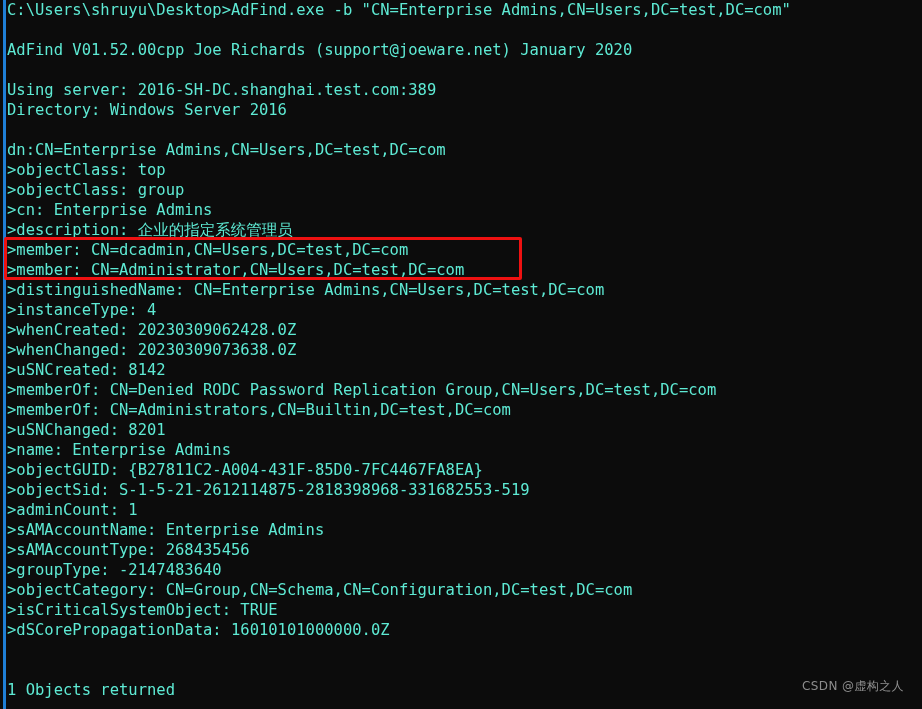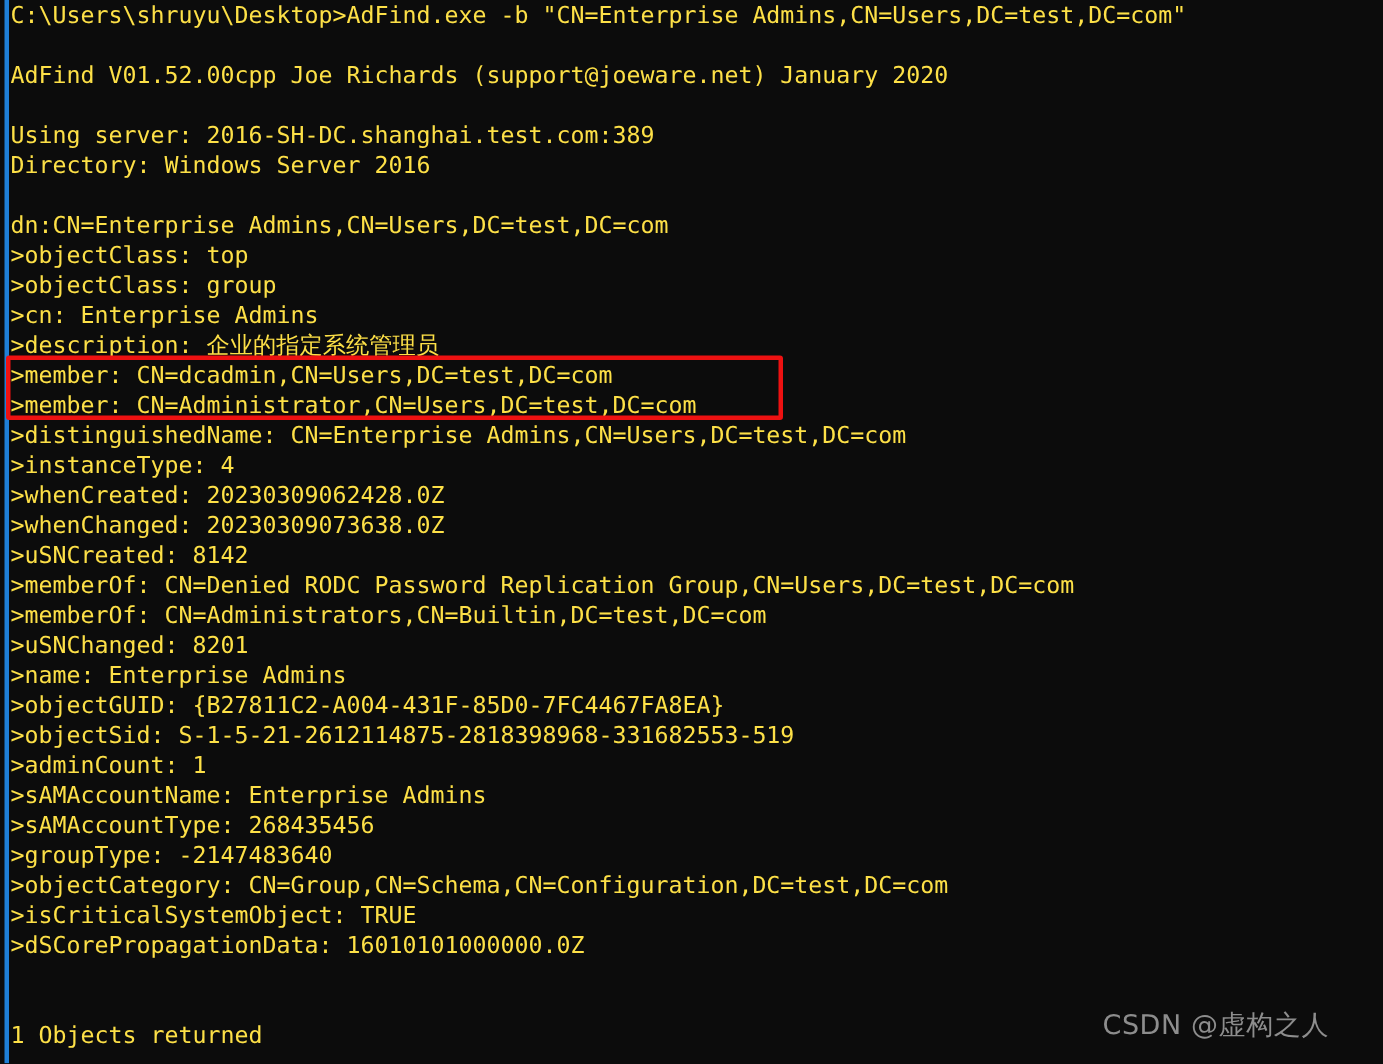--- a/index.html
+++ b/index.html
@@ -26,21 +26,21 @@
     background: #1f7fd6;
   }
   #terminal-text {
     position: absolute;
     left: 0px;
     top: 0px;
     width: 922px;
     height: 709px;
     margin: 0;
     padding: 0;
-    color: #fde047;
+    color: #5eead4;
     font-family: "DejaVu Sans Mono", "Liberation Mono", monospace;
     font-size: 15.5px;
     line-height: 20px;
     white-space: pre;
     letter-spacing: 0px;
   }
   .line {
     height: 20px;
     line-height: 20px;
     white-space: pre;
@@ -56,25 +56,25 @@
     top: 237px;
     width: 518px;
     height: 43px;
     border: 3px solid #ee1111;
     border-radius: 2px;
     box-sizing: border-box;
     pointer-events: none;
   }
   #csdn-watermark {
     position: absolute;
-    right: 36px;
+    right: 18px;
     bottom: 14px;
     color: #8d8d8d;
     font-family: "DejaVu Sans", "Liberation Sans", sans-serif;
-    font-size: 18px;
+    font-size: 12px;
     letter-spacing: 0.4px;
     white-space: nowrap;
   }
 </style>
 </head>
 <body>
 
 <div id="console-window">
 
   <div id="left-rail"></div>

